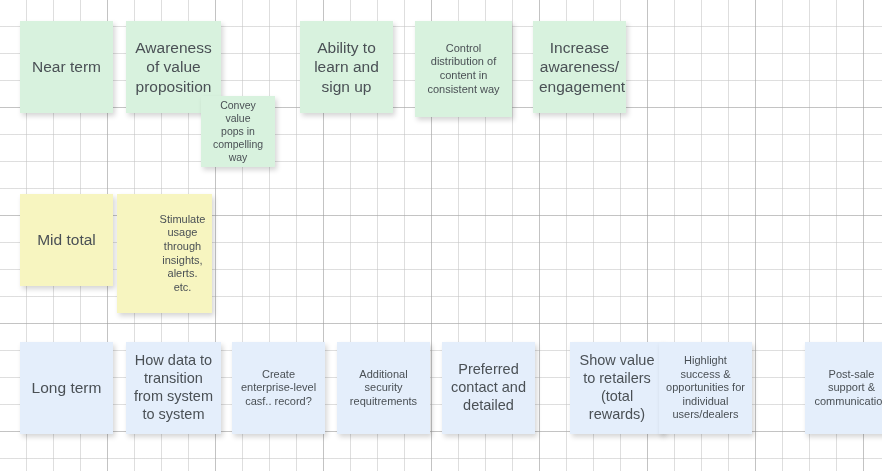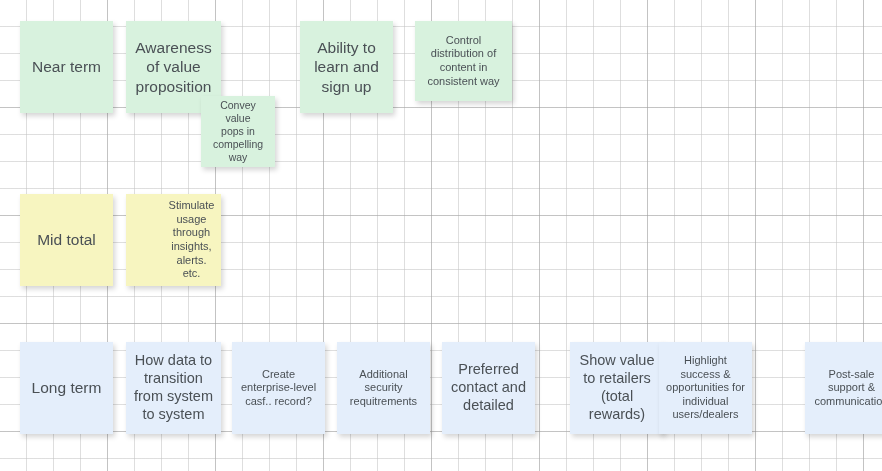--- a/index.html
+++ b/index.html
@@ -75,34 +75,39 @@
 compelling
 way</span>
   </div>
 
   <div class="note c-green s-lg" style="left:300px; top:21px; width:93px; height:92px;">
     <span class="note-text">Ability to
 learn and
 sign up</span>
   </div>
 
-  <div class="note c-green s-sm" style="left:415px; top:21px; width:97px; height:80px;justify-content:center;">
+  <div class="note c-green s-sm" style="left:415px; top:21px; width:97px; height:96px;justify-content:center;">
     <span class="note-text">Control
 distribution of
 content in
 consistent way</span>
   </div>
 
+  <div class="note c-green s-lg" style="left:533px; top:21px; width:93px; height:92px;">
+    <span class="note-text">Increase
+awareness/
+engagement</span>
+  </div>
 
 
   <div class="note c-yellow s-lg" style="left:20px; top:194px; width:93px; height:92px;">
     <span class="note-text">Mid total</span>
   </div>
 
-  <div class="note c-yellow s-sm" style="left:126px; top:194px; width:95px; height:92px;padding-left:42px;">
+  <div class="note c-yellow s-sm" style="left:117px; top:194px; width:95px; height:119px;padding-left:42px;">
     <span class="note-text">Stimulate usage
 through insights,
 alerts. etc.</span>
   </div>
 
   <div class="note c-blue s-lg" style="left:20px; top:342px; width:93px; height:92px;">
     <span class="note-text">Long term</span>
   </div>
 
   <div class="note c-blue s-md" style="left:126px; top:342px; width:95px; height:92px;">

